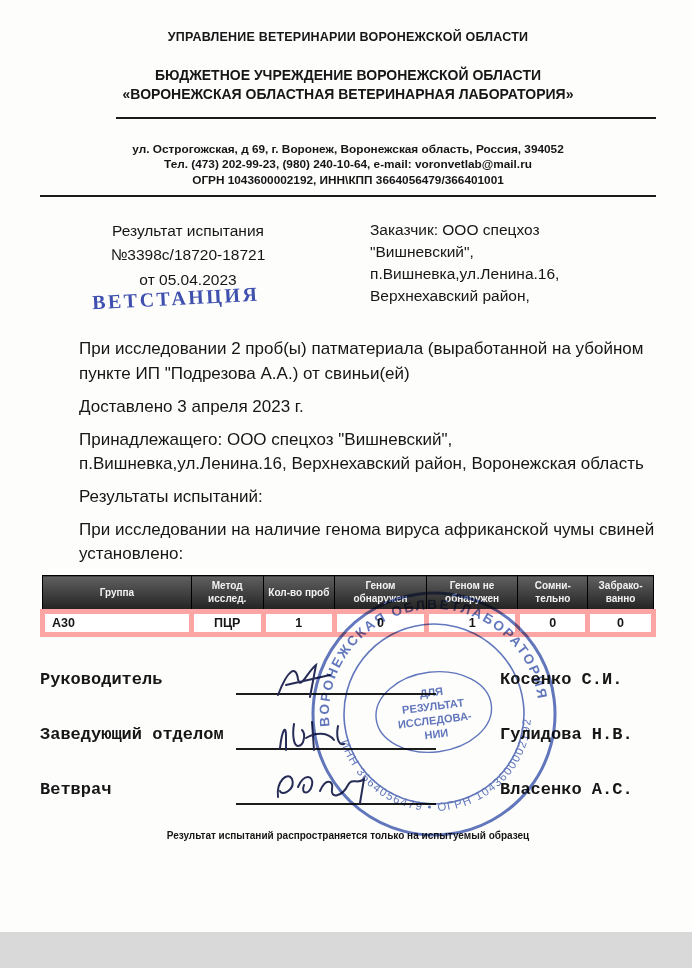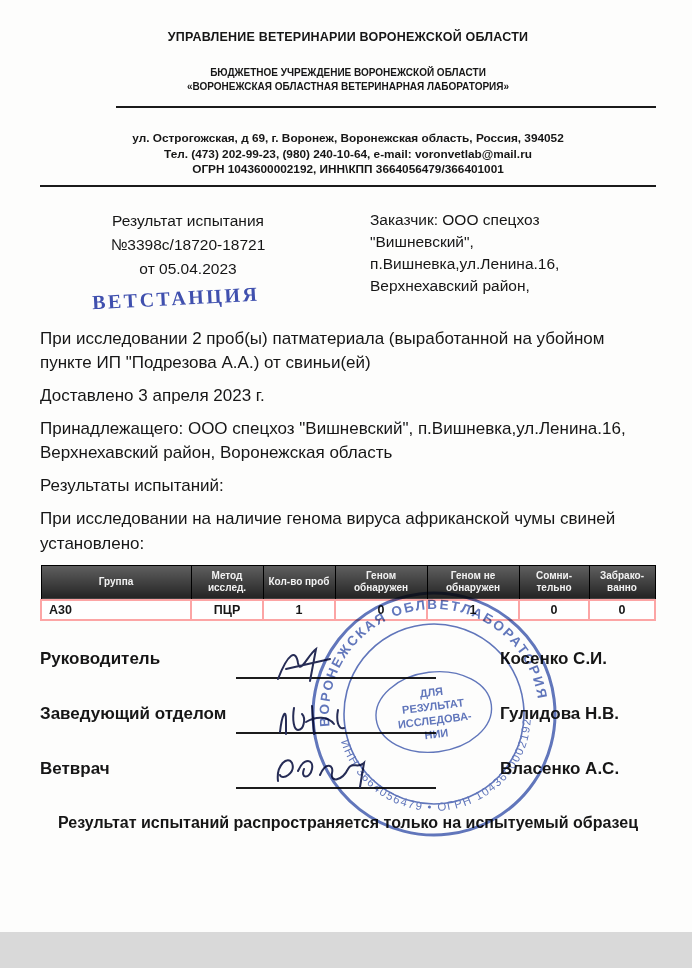--- a/index.html
+++ b/index.html
@@ -7,73 +7,73 @@
   .page {
     width:692px; height:932px; margin:0 auto; background:#fdfdfc;
     position:relative; overflow:hidden; color:#161616;
     font-family:"Liberation Sans", sans-serif;
   }
   .inner { padding:30px 36px 0 40px; }
 
   
   .org-header { text-align:center; font-weight:bold; }
   .authority { font-size:12.5px; letter-spacing:.2px; margin-bottom:22px; }
-  .org-line { font-size:10px; line-height:1.35; }
+  .org-line { font-size:14px; line-height:1.35; }
   .rule { height:2px; background:#1b1b1b; }
   .rule1 { margin:13px 0 7px 76px; }
   .rule2 { margin:7px 0 0 0; }
   .addr { text-align:center; font-weight:bold; font-size:11.8px; line-height:1.32;margin-top:23px; }
 
   
   .two-col { display:flex; margin-top:22px; }
   .result-title { width:296px; text-align:center; font-weight:normal; font-size:15.5px; line-height:1.55; }
   .customer { margin-left:34px; font-size:15.5px; line-height:1.42; }
 
   
   .vetstamp {
     position:absolute; left:92px; top:287px;
     font-family:"Liberation Serif", serif;
     font-weight:bold; font-size:20px; letter-spacing:2.5px;
     color:#2c3ea6; transform:rotate(-3deg);
     opacity:.9;
   }
 
   
-  .body-text { margin-top:30px; font-size:17px; line-height:1.42; }
+  .body-text { margin-top:30px; font-size:17px; line-height:1.42;margin-left:39px; }
   .body-text p { margin-bottom:9px; }
 
   
   table.results { border-collapse:collapse; width:100%; margin-top:6px; }
   table.results th {
     background:linear-gradient(180deg,#606060,#232323);
     color:#f2f2f2; font-size:10px; font-weight:bold;
     border:1px solid #000; padding:4px 2px; line-height:1.25; vertical-align:middle;
   }
   table.results td {
-    border:2px solid #fca5a5; font-weight:bold; font-size:12.5px;
+    border:5px solid #fca5a5; font-weight:bold; font-size:12.5px;
     text-align:center; padding:2px 4px; background:#fff;
   }
   table.results td.group { text-align:left; padding-left:7px; }
 
   
   .sig-section { margin-top:28px; }
-  .sig-row { display:flex; align-items:flex-start; margin-bottom:25px; }
+  .sig-row { display:flex; align-items:center; margin-bottom:25px;font-family:Liberation Mono, monospace; }
   .sig-role { width:196px; font-size:17px; font-weight:bold; padding-bottom:2px; }
   .sig-line { width:200px; height:30px; border-bottom:2px solid #1c1c1c; position:relative; }
   .scribble { position:absolute; left:36px; bottom:-8px; }
   .sig-name { margin-left:64px; font-size:17px; font-weight:bold; padding-bottom:2px; }
 
   
   .round-stamp {
     position:absolute; left:306px; top:586px; width:256px; height:256px;
     opacity:.8; mix-blend-mode:multiply; transform:rotate(-7deg);
     pointer-events:none;
   }
 
-  .footer { text-align:center; font-weight:bold; font-size:16px; margin-top:2px; }
+  .footer { text-align:center; font-weight:bold; font-size:10px; margin-top:2px; }
 </style>
 </head>
 <body>
 
 <div class="page">
   <div class="inner">
 
     <div class="org-header">
       <div class="authority">УПРАВЛЕНИЕ ВЕТЕРИНАРИИ ВОРОНЕЖСКОЙ ОБЛАСТИ</div>
       <div class="org-line">БЮДЖЕТНОЕ УЧРЕЖДЕНИЕ ВОРОНЕЖСКОЙ ОБЛАСТИ</div>

